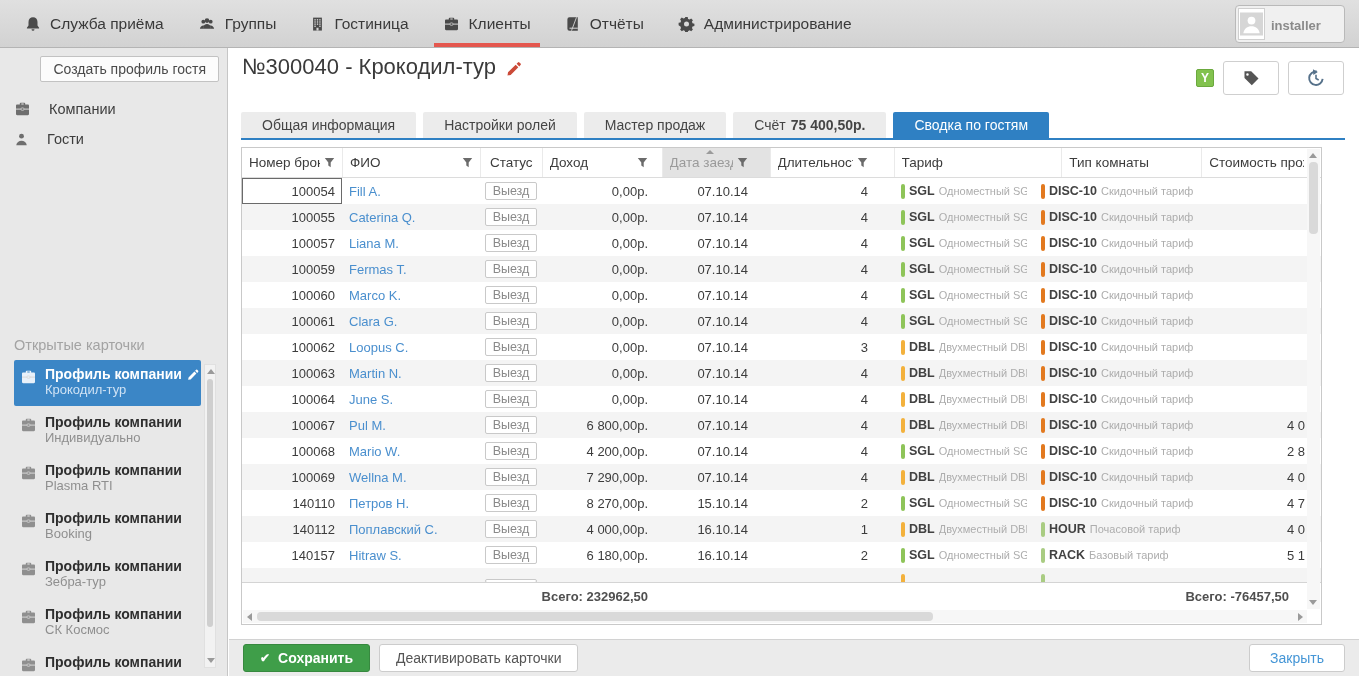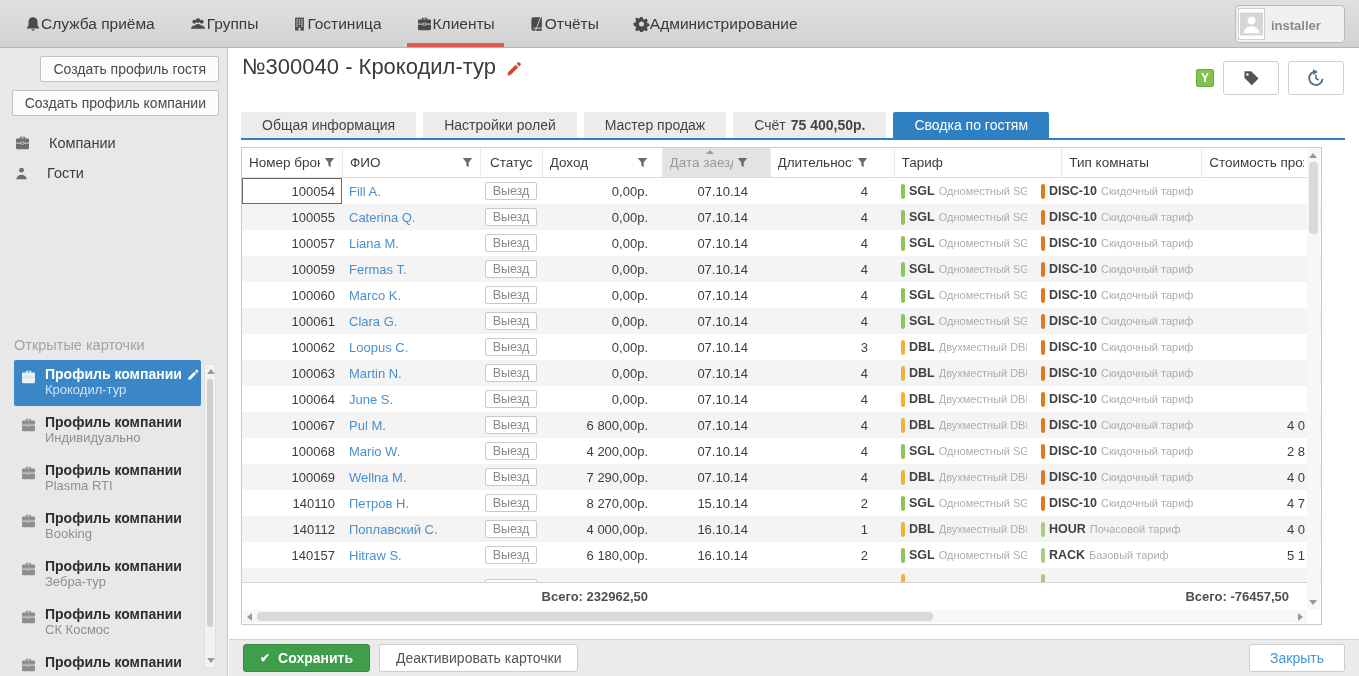--- a/index.html
+++ b/index.html
@@ -5,21 +5,21 @@
   * { margin:0; padding:0; box-sizing:border-box; }
   html,body { width:1359px; height:676px; overflow:hidden; }
   body { font-family:"Liberation Sans", sans-serif; background:#fff; position:relative; color:#3c3c3c; }
   svg { display:block; }
 
   
   .topnav { position:absolute; top:0; left:0; right:0; height:48px;
     background:linear-gradient(#e0e0e0,#d2d2d2); border-bottom:1px solid #b4b4b4;
     display:flex; align-items:center; padding:0 8px; z-index:5; }
   .nav-items { display:flex; height:100%; align-items:center; }
-  .nav-item { display:flex; align-items:center; padding:0 17px; height:100%;
+  .nav-item { display:flex; align-items:center; gap:9px; padding:0 17px; height:100%;
     font-size:15.5px; color:#3a3a3a; cursor:pointer; position:relative; white-space:nowrap; }
   .nav-item .ic { color:#4a4a4a; }
   .nav-item.active::after { content:""; position:absolute; left:8px; right:8px; bottom:0;
     height:4px; background:#e4574e; }
   .user-box { position:absolute; right:14px; top:5px; width:110px; height:38px;
     background:#f0f0f0; border:1px solid #b9b9b9; border-radius:4px;
     display:flex; align-items:center; gap:6px; padding:2px; cursor:pointer; }
   .avatar { width:27px; height:32px; border:1px solid #cfcfcf; background:#fff; padding:1px; }
   .user-name { font-size:13px; font-weight:bold; color:#8a8a8a; margin-top:2px; }
 
@@ -217,21 +217,20 @@
           <circle cx="8" cy="5.6" r="2.7" fill="#fff"></circle>
           <path d="M2.3 14.5c.5-3.2 2.9-4.9 5.7-4.9s5.2 1.7 5.7 4.9z" fill="#fff"></path>
         </svg>
     </span>
     <span class="user-name">installer</span>
   </div>
 </header>
 
 <aside class="sidebar">
   <button class="side-btn">Создать профиль гостя</button>
-  <button class="side-btn">Создать профиль компании</button>
   <div class="side-nav">
       <div class="side-link">
         <span class="ic">
           <svg viewBox="0 0 16 16" width="17" height="16" fill="currentColor">
             <path d="M6.1 1.7h3.8c.5 0 .8.3.8.8v1h2.6c.7 0 1.2.5 1.2 1.2v8.4c0 .7-.5 1.2-1.2 1.2H2.7c-.7 0-1.2-.5-1.2-1.2V4.7c0-.7.5-1.2 1.2-1.2h2.6v-1c0-.5.3-.8.8-.8zm.7 1.8h2.4v-.9H6.8z"></path>
             <rect x="1.5" y="7.6" width="13" height="1" fill="#d7d7d7"></rect>
             <rect x="6.7" y="6.9" width="2.6" height="2.4" rx="0.5" fill="currentColor" stroke="#d7d7d7" stroke-width="0.7"></rect>
           </svg>
         </span>
         <span>Компании</span>

